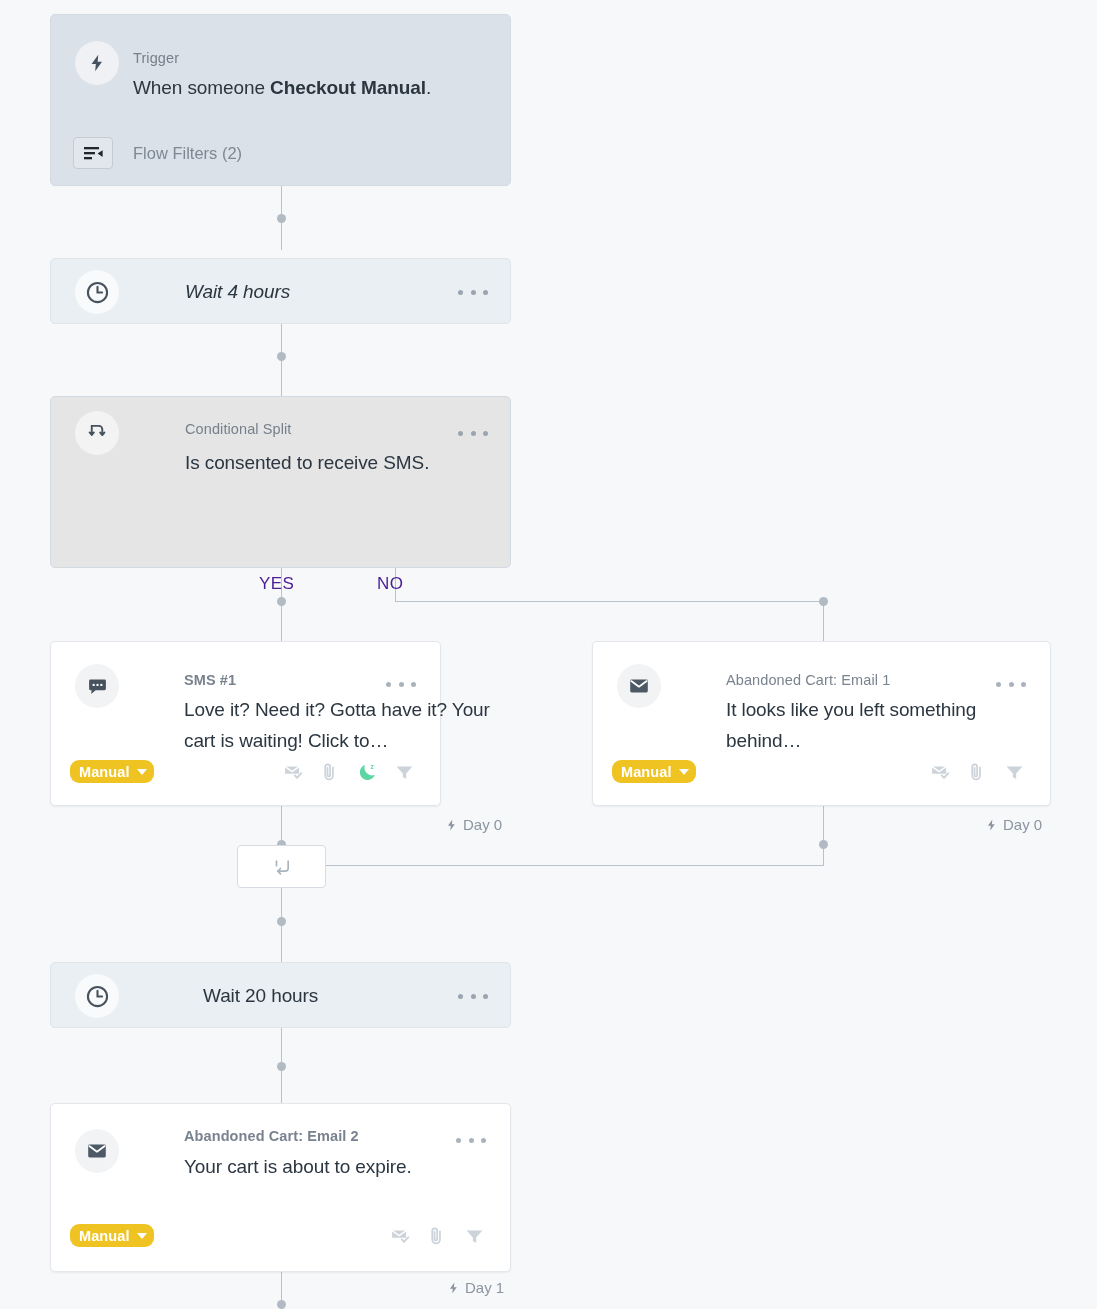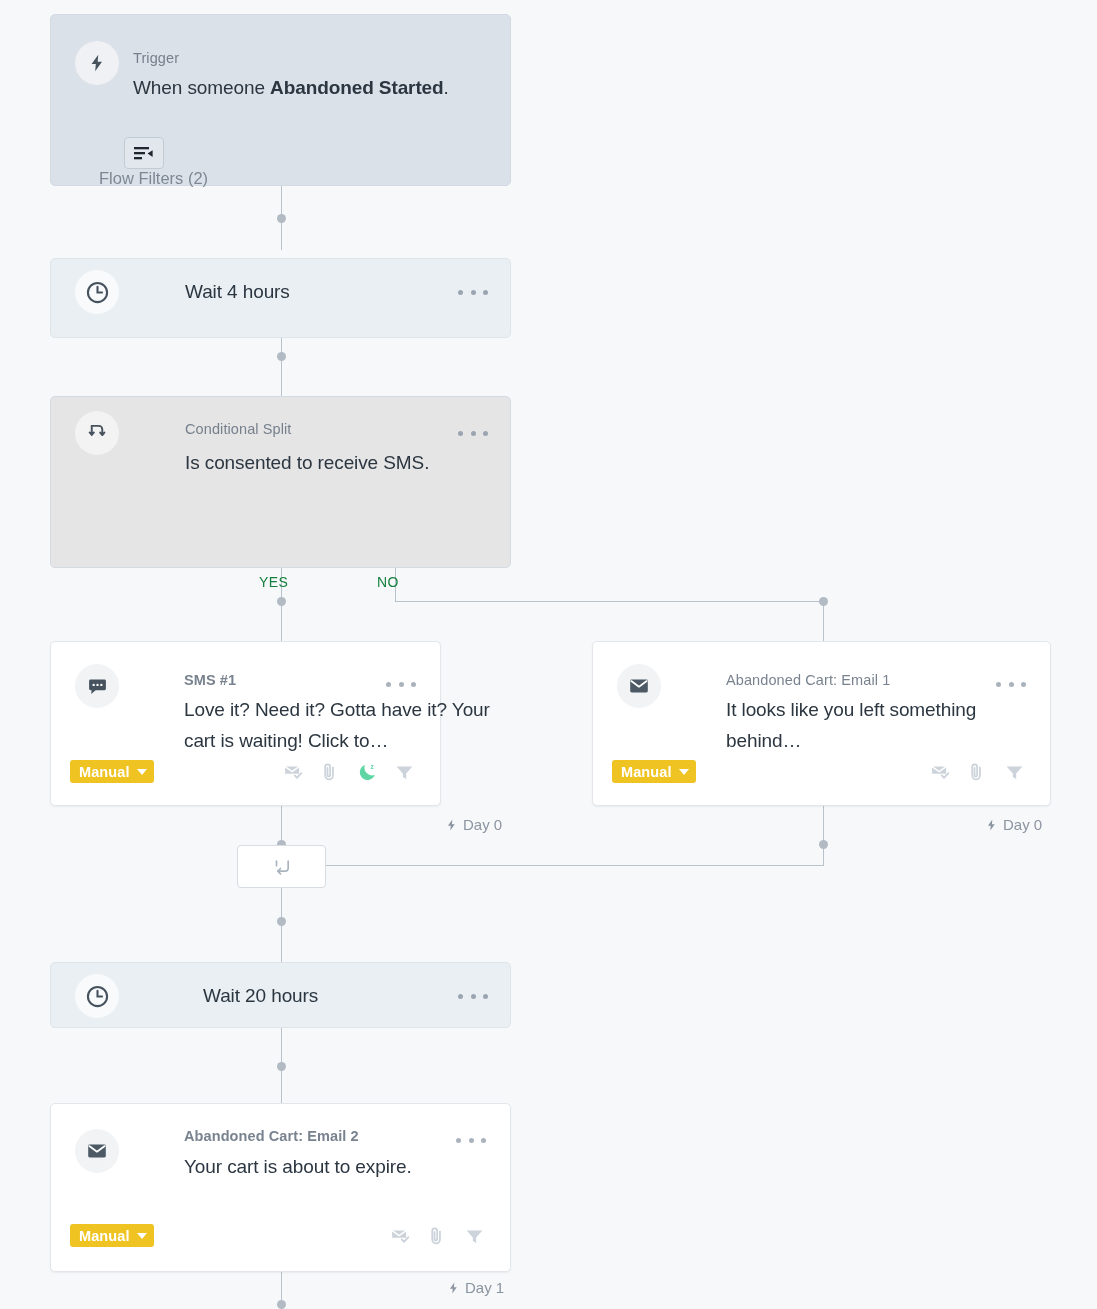--- a/index.html
+++ b/index.html
@@ -127,33 +127,33 @@
   }
   .ff-label {
     margin-left: 20px;
     font-size: 16.5px;
     color: #7d8894;
   }
 
   
   .branch-label {
     position: absolute;
-    font-size: 14px;
+    font-size: 17px;
     font-weight: 500;
-    color: #15803d;
+    color: #4c1d95;
     letter-spacing: .4px;
   }
 
   
   .badge-manual {
     position: absolute;
     height: 23px;
     padding: 0 7px 0 9px;
     background: #efc322;
-    border-radius: 3px;
+    border-radius: 9px;
     display: flex;
     align-items: center;
     gap: 7px;
     cursor: pointer;
   }
   .badge-manual span {
     font-size: 14.5px;
     font-weight: 700;
     color: #ffffff;
     letter-spacing: .1px;
@@ -237,37 +237,37 @@
 
     <div class="icon-circle" style="top:26px;">
       <svg width="20" height="20" viewBox="0 0 24 24" aria-hidden="true">
         <path d="M13.5 2 5.5 13.2h5.1L9.8 22l8.2-11.6h-5.2L13.5 2z" fill="#46525e"></path>
       </svg>
     </div>
 
     <div class="node-kicker" style="left:82px; top:35px;">Trigger</div>
 
     <div class="node-title" style="left:82px; top:57px;">
-      <span>When someone </span><b>Abandoned Started</b><span>.</span>
-    </div>
-
-    <div class="ff-row" style="left:28px; top:122px;flex-direction:column;">
+      <span>When someone </span><b>Checkout Manual</b><span>.</span>
+    </div>
+
+    <div class="ff-row" style="left:22px; top:122px;">
       <div class="ff-btn">
         <svg width="19" height="15" viewBox="0 0 19 15" aria-hidden="true">
           <rect x="0" y="1" width="15" height="2.3" fill="#20262d"></rect>
           <rect x="0" y="6" width="11" height="2.3" fill="#20262d"></rect>
           <rect x="0" y="11" width="8" height="2.3" fill="#20262d"></rect>
           <path d="M18.6 4.3v6.6l-5-3.3 5-3.3z" fill="#20262d"></path>
         </svg>
       </div>
       <div class="ff-label">Flow Filters (2)</div>
     </div>
   </div>
 
-  <div class="card card-wait" style="left:50px; top:258px; width:461px; height:80px;">
+  <div class="card card-wait" style="left:50px; top:258px; width:461px; height:66px;font-style:italic;">
     <div class="icon-circle" style="top:11px;">
       <svg width="25" height="25" viewBox="0 0 24 24" aria-hidden="true">
         <circle cx="12" cy="12" r="9.2" fill="none" stroke="#46525e" stroke-width="2"></circle>
         <path d="M12 6.6V12h4.4" fill="none" stroke="#46525e" stroke-width="2" stroke-linecap="round"></path>
       </svg>
     </div>
     <div class="node-title" style="left:134px; top:17px;">Wait 4 hours</div>
     <div class="menu-dots" style="right:22px; top:24px;">
       <i></i>
         <i></i>

